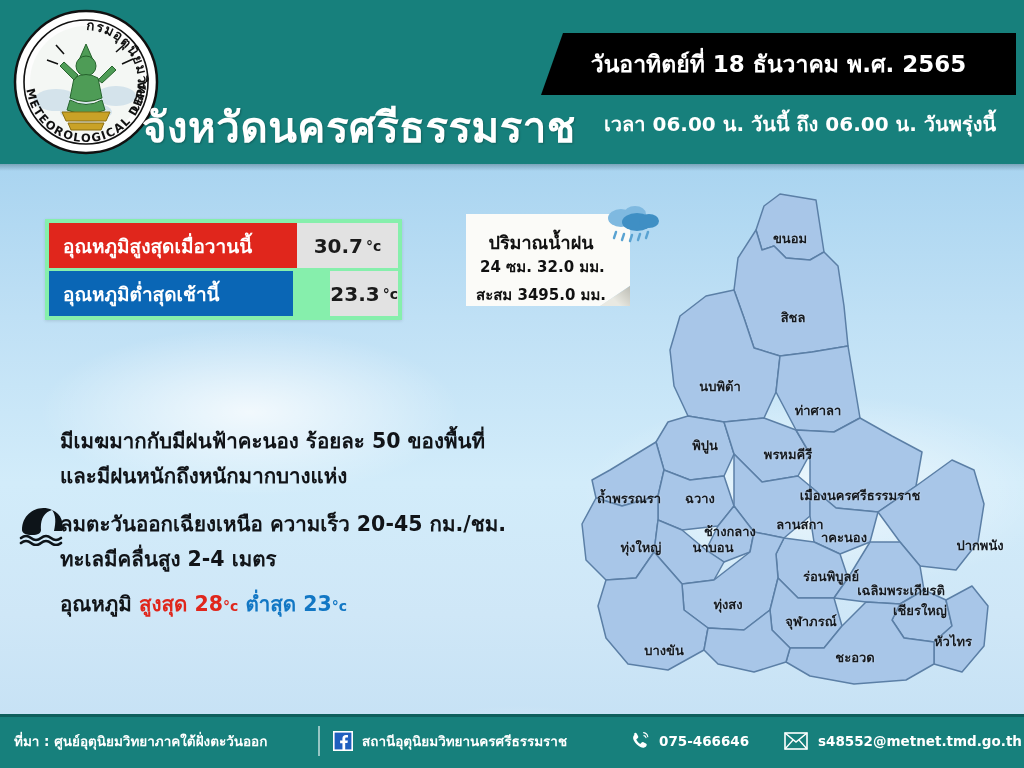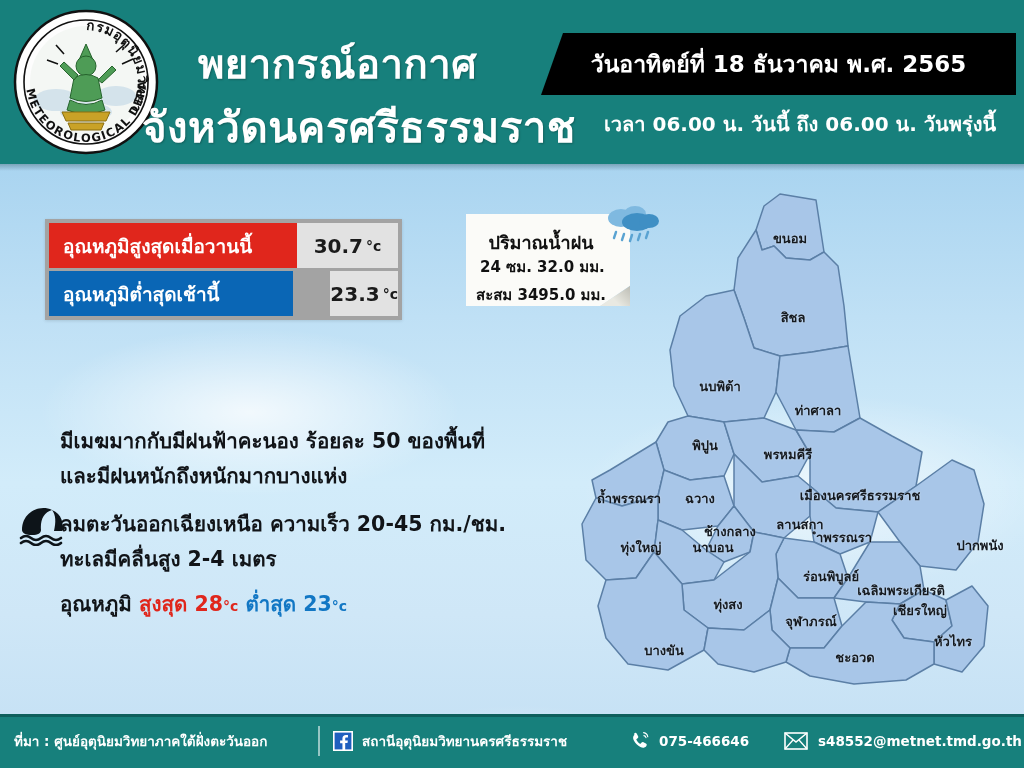--- a/index.html
+++ b/index.html
@@ -54,21 +54,21 @@
     text-shadow:1px 1px 1px rgba(0,0,0,.2);
   }
   #period-text {
     position:absolute; left:604px; top:108px;
     color:#ffffff; font-size:20px; font-weight:bold; white-space:nowrap;
   }
 
   
   #temp-table {
     position:absolute; left:45px; top:219px; width:357px; height:101px;
-    background:#a3a3a3; padding:4px;
+    background:#86efac; padding:4px;
     box-shadow:0 1px 3px rgba(0,0,0,.12);
   }
   .temp-row { display:flex; height:45px; }
   .temp-row + .temp-row { margin-top:3px;gap:37px; }
   .temp-label {
     width:248px; display:flex; align-items:center; padding-left:14px;
     color:#ffffff; font-size:19px; font-weight:bold; white-space:nowrap;
   }
   .temp-label.max { background:#e0261c; }
   .temp-label.min { background:#0a66b5; }
@@ -184,21 +184,20 @@
     <path id="arcTop" d="M74 22 a52 52 0 0 1 0 104" fill="none"></path>
     <text font-size="13.5" font-weight="bold" fill="#111" letter-spacing="1">
       <textPath href="#arcTop" startOffset="0%">กรมอุตุนิยมวิทยา</textPath>
     </text>
     <path id="arcBot" d="M14 74 a60 60 0 0 0 120 0" fill="none"></path>
     <text font-size="11.5" font-weight="bold" fill="#111" letter-spacing="1.4">
       <textPath href="#arcBot" startOffset="4%">METEOROLOGICAL DEPARTMENT</textPath>
     </text>
   </svg>
 
-  <div class="title-line" id="title-1">พยากรณ์อากาศ</div>
   <div class="title-line" id="title-2">จังหวัดนครศรีธรรมราช</div>
 
   <div id="date-banner">
     <span id="date-text">วันอาทิตย์ที่ 18 ธันวาคม พ.ศ. 2565</span>
   </div>
 
   <div id="period-text">เวลา 06.00 น. วันนี้ ถึง 06.00 น. วันพรุ่งนี้</div>
 </div>
 <div id="header-shadow"></div>
 
@@ -334,21 +333,21 @@
       <div class="district-label" style="left: 245px; top: 131px;">สิชล</div>
       <div class="district-label" style="left: 172px; top: 200px;">นบพิต้า</div>
       <div class="district-label" style="left: 270px; top: 224px;">ท่าศาลา</div>
       <div class="district-label" style="left: 157px; top: 259px;">พิปูน</div>
       <div class="district-label" style="left: 240px; top: 268px;">พรหมคีรี</div>
       <div class="district-label" style="left: 81px; top: 312px;">ถ้ำพรรณรา</div>
       <div class="district-label" style="left: 152px; top: 312px;">ฉวาง</div>
       <div class="district-label" style="left: 312px; top: 309px;">เมืองนครศรีธรรมราช</div>
       <div class="district-label" style="left: 182px; top: 345px;">ช้างกลาง</div>
       <div class="district-label" style="left: 252px; top: 338px;">ลานสกา</div>
-      <div class="district-label" style="left: 296px; top: 351px;">ำพรรณรา</div>
+      <div class="district-label" style="left: 296px; top: 351px;">าคะนอง</div>
       <div class="district-label" style="left: 93px; top: 361px;">ทุ่งใหญ่</div>
       <div class="district-label" style="left: 165px; top: 361px; font-family: Liberation Serif, serif;">นาบอน</div>
       <div class="district-label" style="left: 384px; top: 359px; margin-left: 48px;">ปากพนัง</div>
       <div class="district-label" style="left: 283px; top: 390px;">ร่อนพิบูลย์</div>
       <div class="district-label" style="left: 353px; top: 404px;">เฉลิมพระเกียรติ</div>
       <div class="district-label" style="left: 180px; top: 418px;">ทุ่งสง</div>
       <div class="district-label" style="left: 372px; top: 424px;">เชียรใหญ่</div>
       <div class="district-label" style="left: 263px; top: 435px;">จุฬาภรณ์</div>
       <div class="district-label" style="left: 405px; top: 455px;">หัวไทร</div>
       <div class="district-label" style="left: 307px; top: 471px;">ชะอวด</div>

